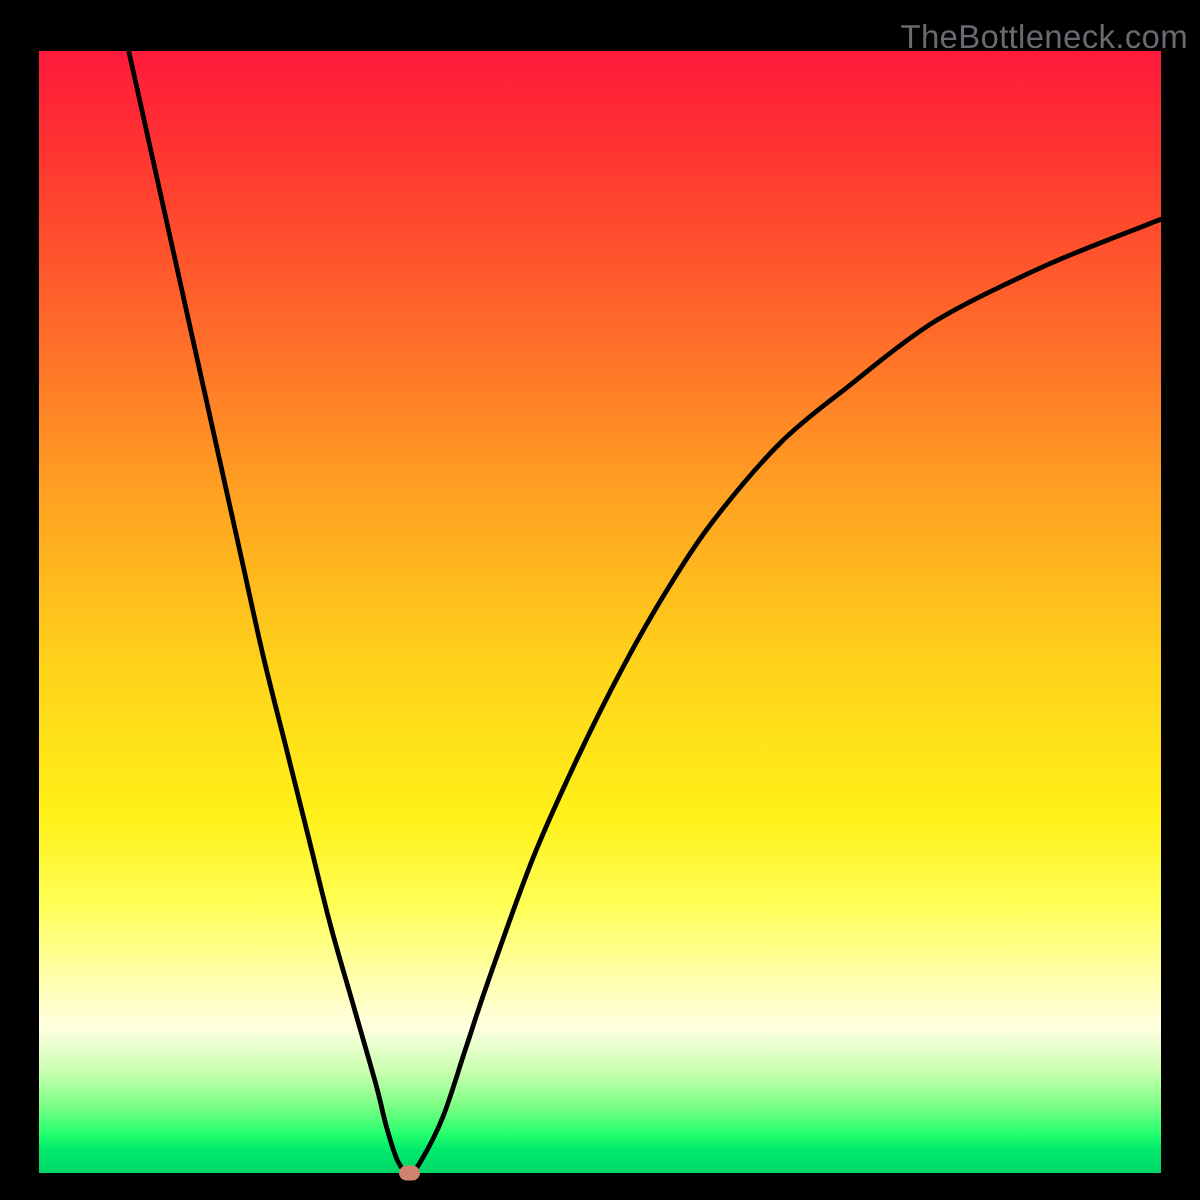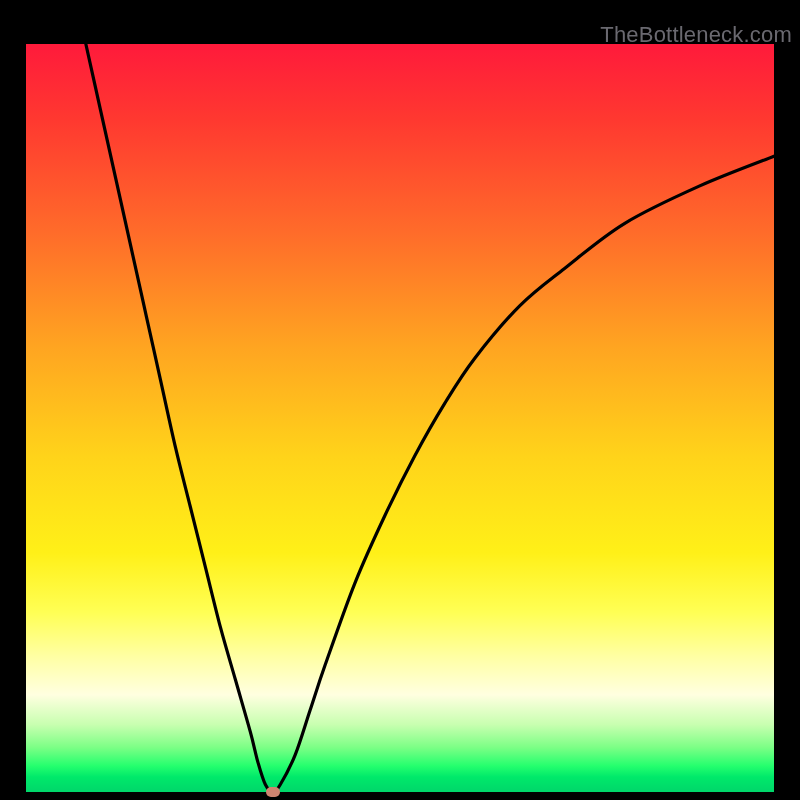--- a/index.html
+++ b/index.html
@@ -7,21 +7,21 @@
     padding: 0;
     width: 800px;
     height: 800px;
     background: #000;
     overflow: hidden;
     font-family: Arial, Helvetica, sans-serif;
   }
   .frame {
     position: absolute;
     left: 0;
-    top: 18px;
+    top: 8px;
     width: 800px;
     height: 656px;
     background: #000;
   }
   .plot {
     position: absolute;
     left: 26px;
     top: 26px;
     width: 748px;
     height: 748px;

